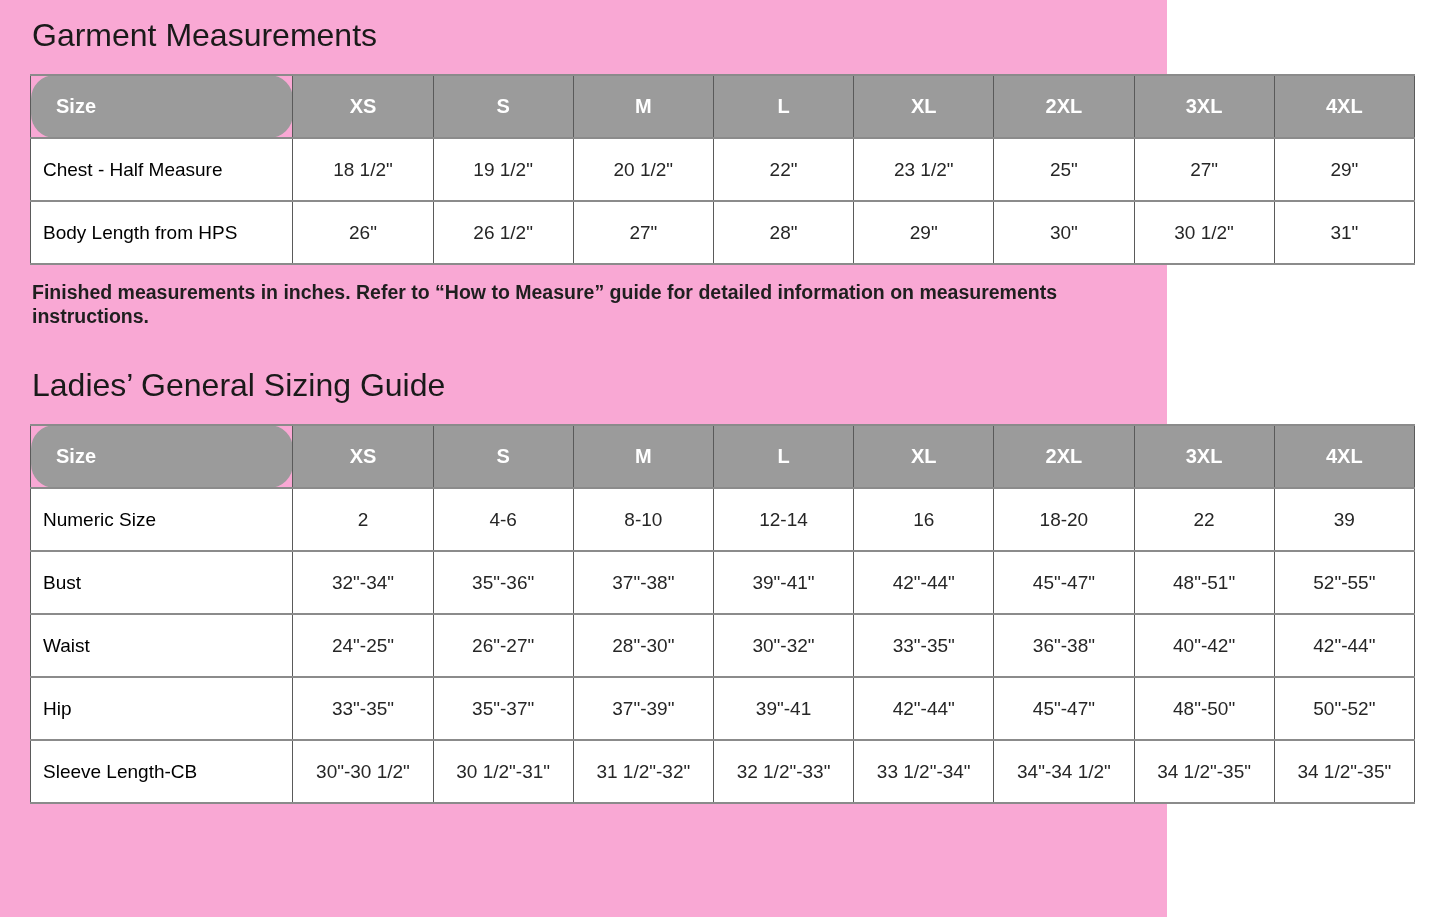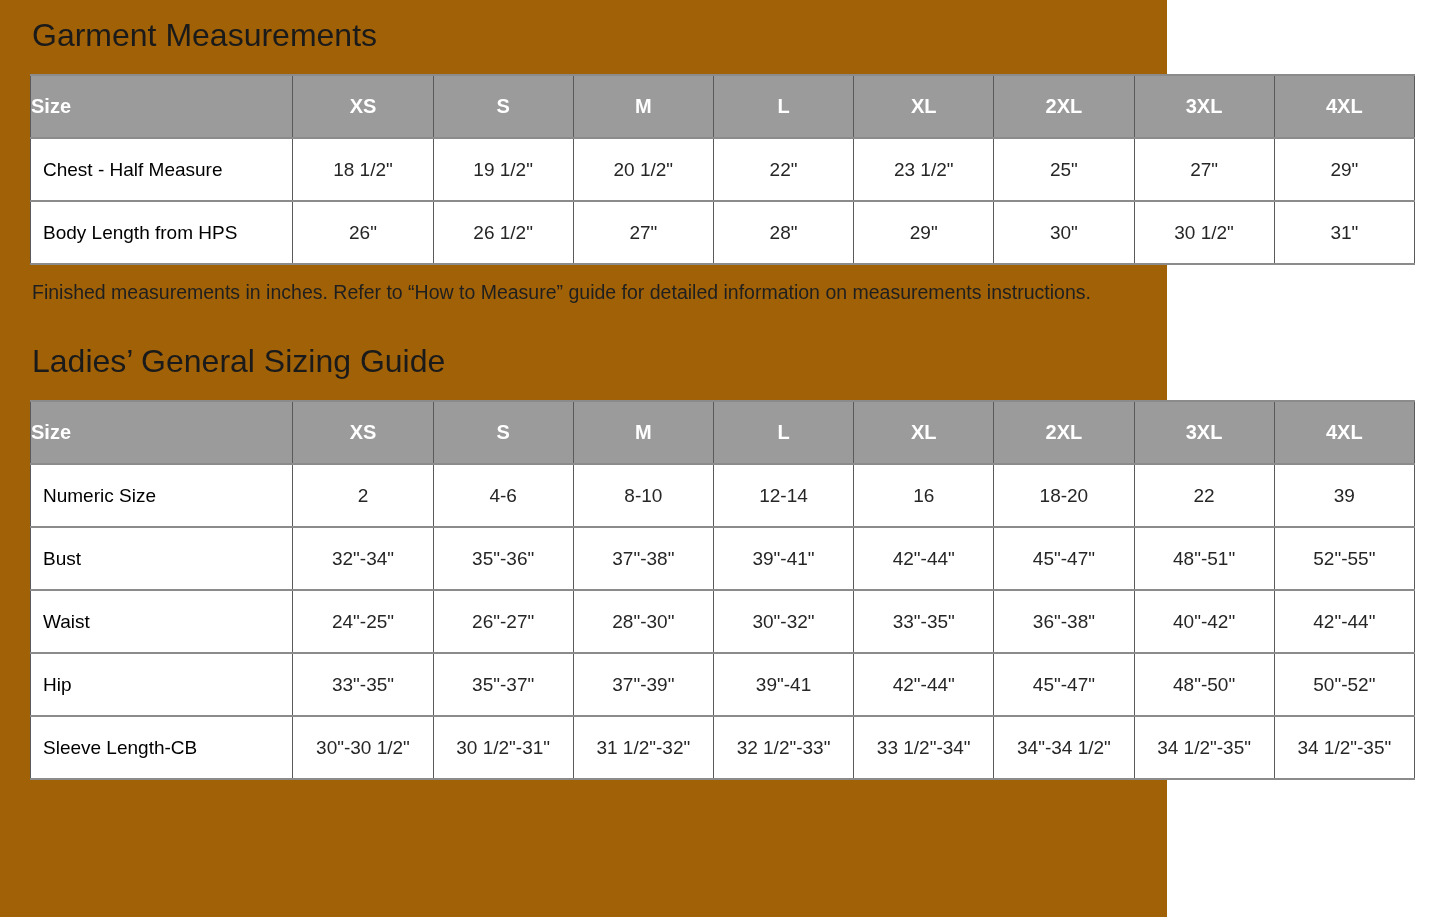--- a/index.html
+++ b/index.html
@@ -5,21 +5,21 @@
   * { margin: 0; padding: 0; box-sizing: border-box; }
   html, body {
     width: 1445px;
     background: #ffffff;
     font-family: "Liberation Sans", sans-serif;
   }
   .page {
     width: 1167px;
     height: 917px;
     padding: 12px 30px 0 30px;
-    background: #a16207;
+    background: #f9a8d4;
   }
   h1.section-title {
     font-size: 32px;
     font-weight: 400;
     color: #1a1a1a;
     letter-spacing: 0px;
     margin: 4px 0 20px 2px;
     line-height: 38px;
   }
   h1.section-title.second { margin-top: 38px; }
@@ -40,40 +40,42 @@
     vertical-align: middle;
   }
   table.size-table thead th {
     background: #9b9b9b;
     color: #ffffff;
     font-weight: 700;
     font-size: 20px;
   }
   table.size-table thead th.corner {
     text-align: left;
-    padding-left: 0;
+    padding-left: 25px;
+    border-radius: 24px;
   }
   table.size-table tbody th.row-label {
     background: #ffffff;
     color: #000000;
     font-weight: 400;
     text-align: left;
     padding-left: 12px;
   }
   table.size-table tbody td {
     background: #ffffff;
     color: #262626;
     font-weight: 400;
     text-align: center;
   }
   p.footnote {
     font-size: 19.5px;
     color: #1f1f1f;
     margin: 15px 0 0 2px;
     line-height: 24px;
+    font-weight: bold;
   }
 </style>
 </head>
 <body>
 
 <div class="page">
 
   <h1 class="section-title">Garment Measurements</h1>
 
   <table class="size-table">

